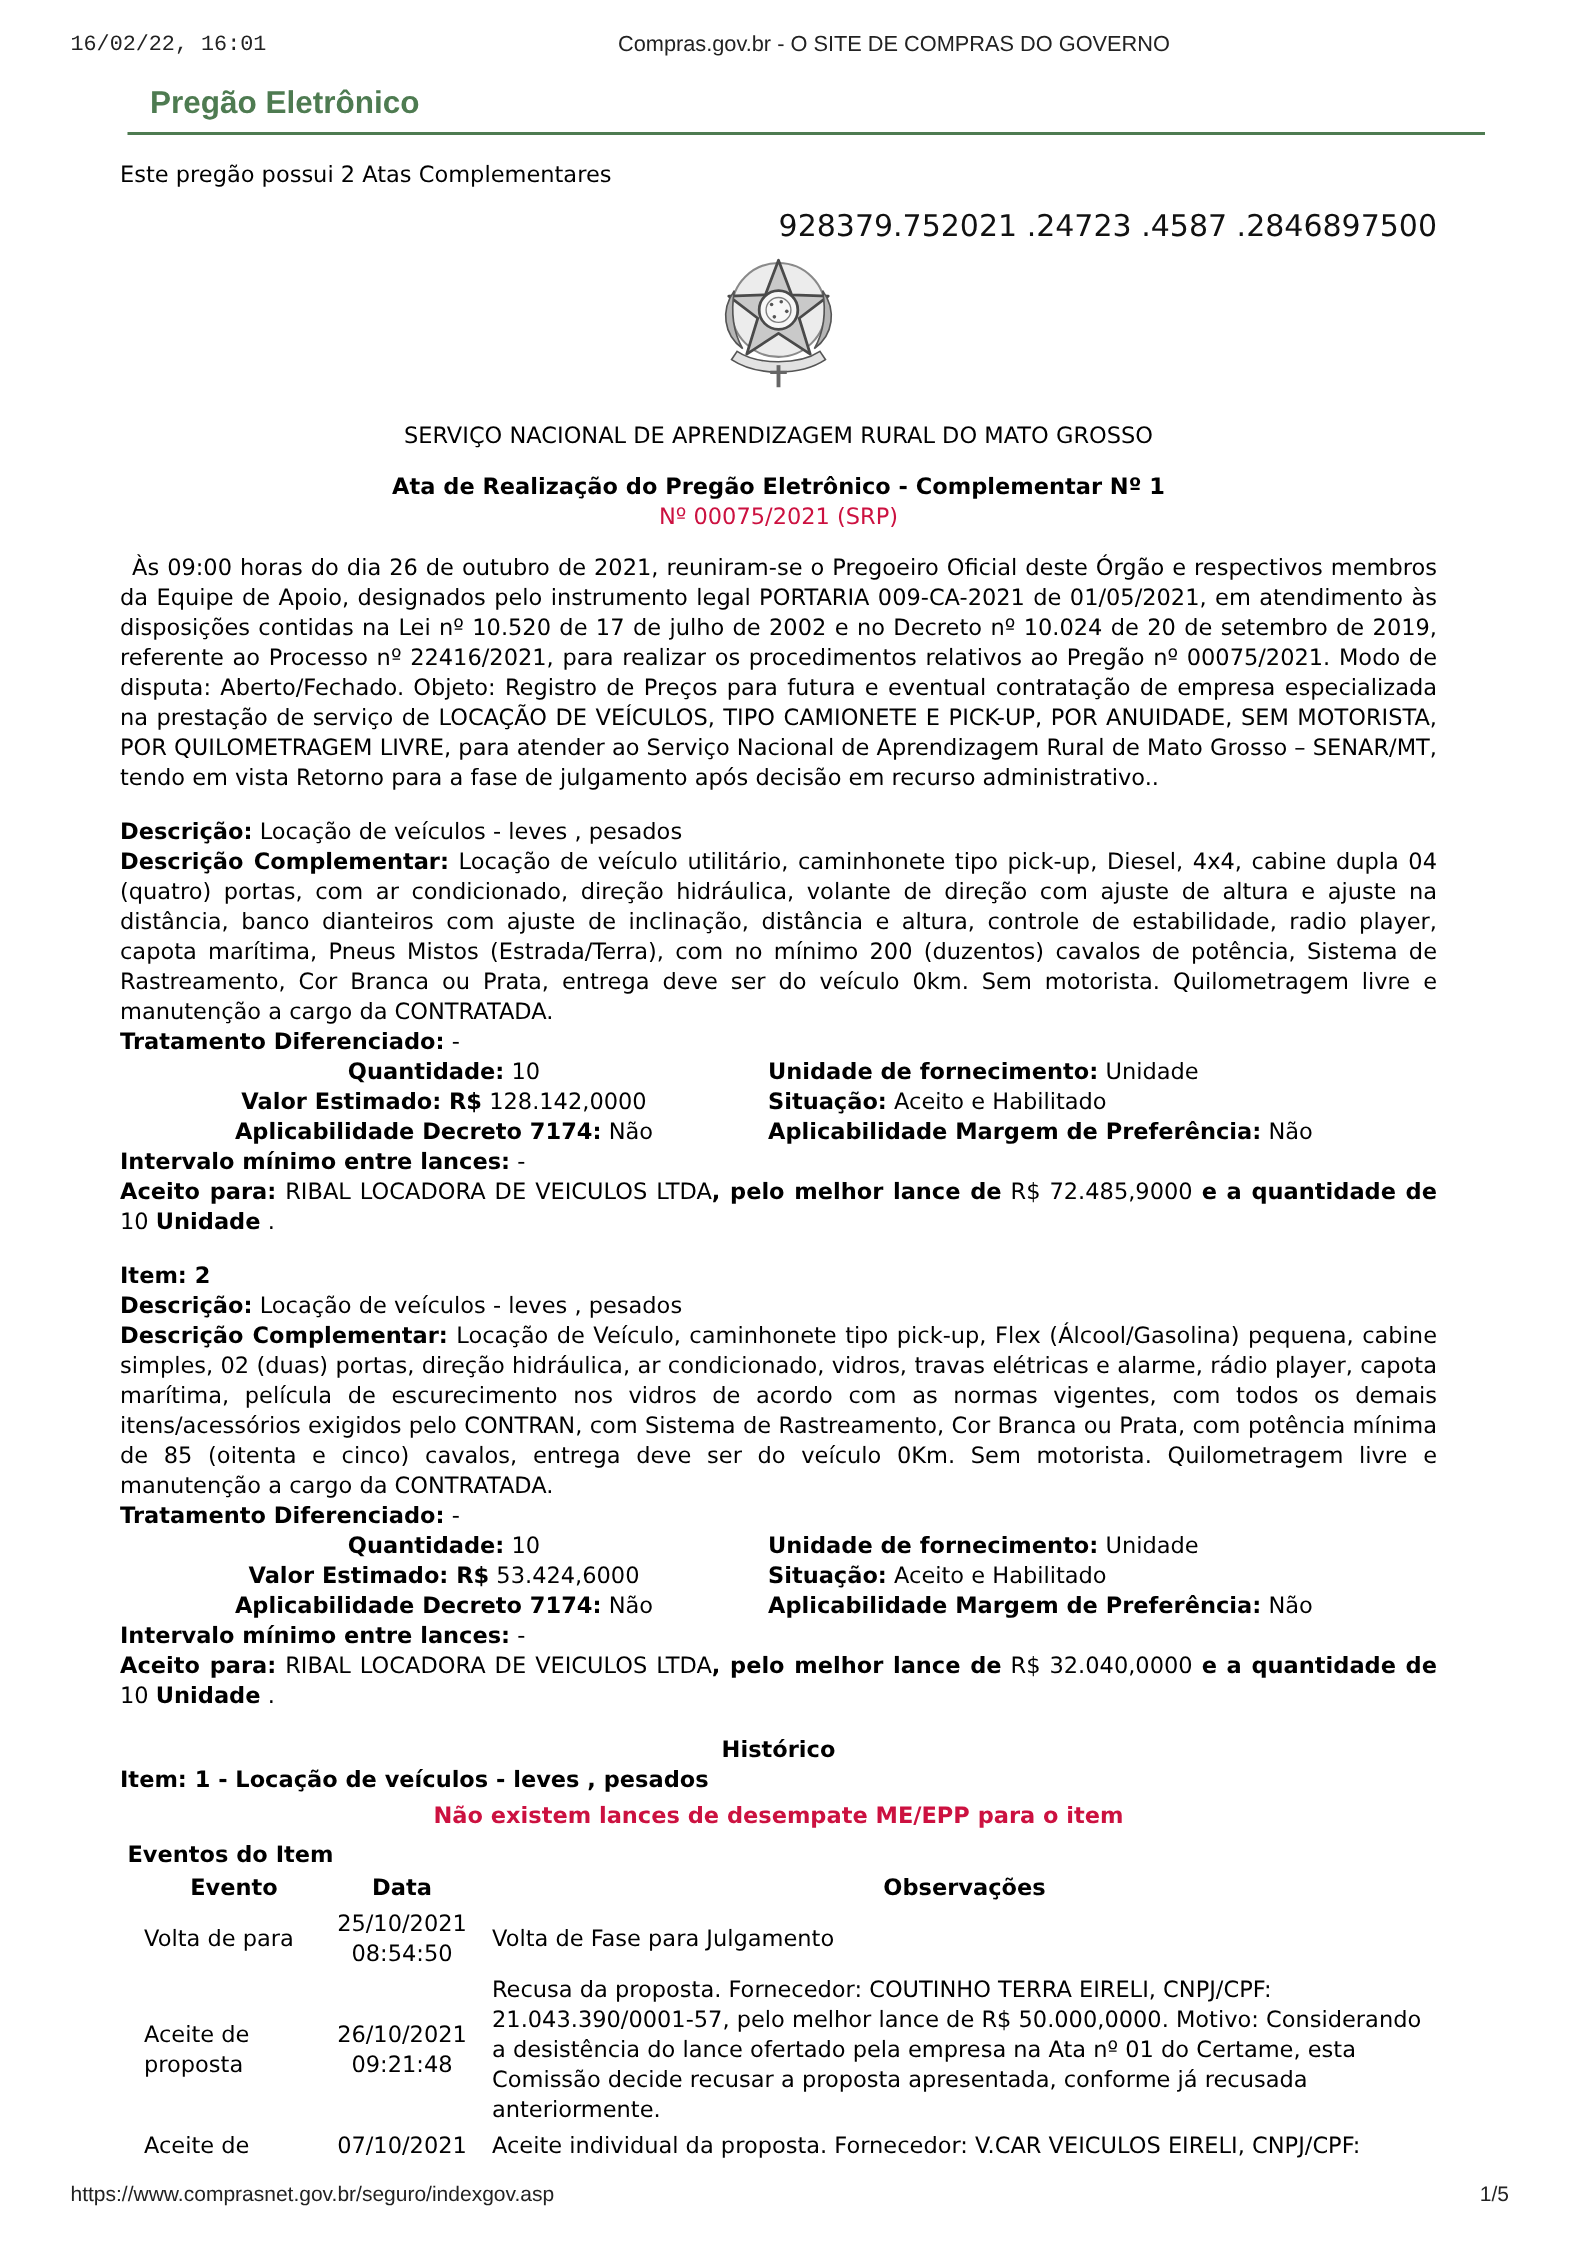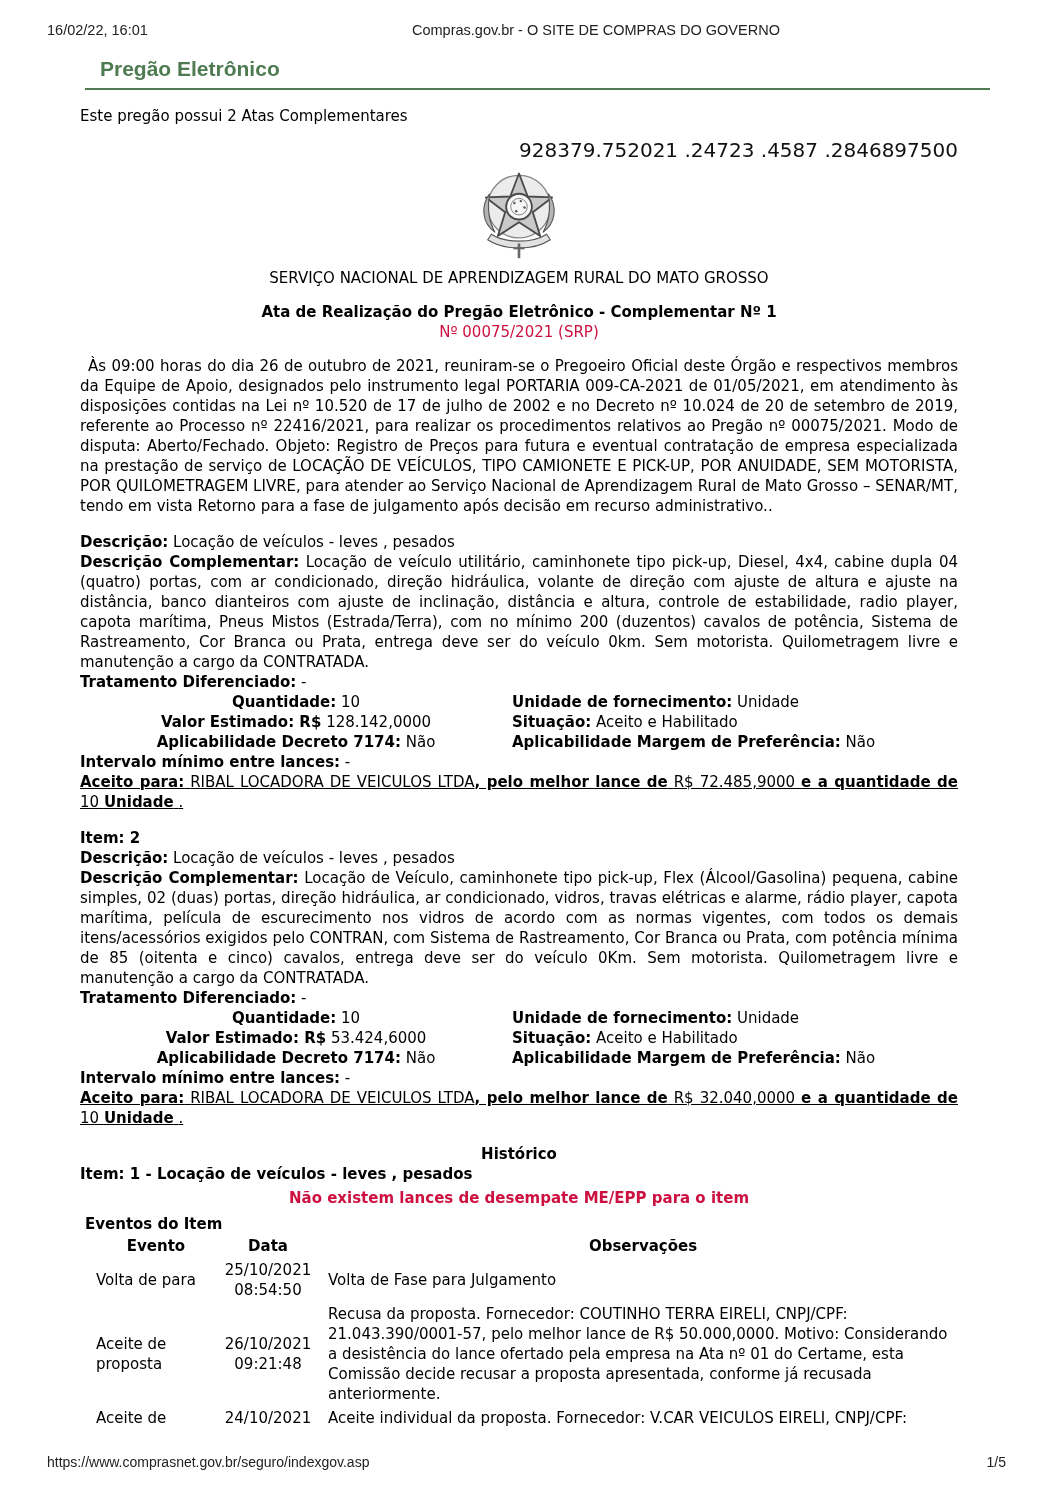--- a/index.html
+++ b/index.html
@@ -6,51 +6,51 @@
   .page{
     position:relative;
     width:1058px;height:1497px;
     background:#fff;
     overflow:hidden;
     font-family:"DejaVu Sans","Liberation Sans",sans-serif;
     font-size:15px;line-height:20px;color:#000;
   }
   
   .print-meta{font-family:"Liberation Sans",sans-serif;font-size:14.5px;color:#222;}
-  .hdr-date{position:absolute;left:47px;top:20px;}
+  .hdr-date{position:absolute;left:47px;top:20px;font-family:Liberation Mono, monospace;}
   .hdr-title{position:absolute;left:412px;top:20px;}
   .footer{position:absolute;left:47px;right:52px;bottom:25px;display:flex;justify-content:space-between;font-family:"Liberation Sans",sans-serif;font-size:14px;color:#222;}
 
   
   .title-block{padding-top:56px;}
   h1.pregao{margin:0 0 0 100px;font-family:"Liberation Sans",sans-serif;font-size:21px;line-height:26px;font-weight:bold;color:#4e7b51;}
   .title-rule{margin:6px 68px 0 85px;border-bottom:2px solid #4e7b51;height:0;}
 
   .content{margin:0 100px 0 80px;} 
 
   .atas{margin-top:16px;}
   .links{margin-top:9px;}
   .links a{color:#000;text-decoration:underline;margin-right:26px;cursor:pointer;}
   .procnum{margin-top:12px;text-align:right;font-size:20px;line-height:24px;color:#111;}
 
   .emblem{width:92px;height:96px;margin:4px auto 0;display:block;}
-  .org{margin-top:6px;text-align:center;}
+  .org{margin-top:18px;text-align:center;}
   .doc-title{margin-top:14px;text-align:center;font-weight:bold;}
   .doc-number{text-align:center;color:#cc1140;}
 
   .just{text-align:justify;}
   .intro{margin-top:14px;text-indent:8px;}
 
   .item{margin-top:16px;}
   .item p{margin:0;}
   b{font-weight:bold;}
   .fieldrow{display:flex;}
   .fcell-left{width:432px;flex:none;text-align:center;}
   .fcell-right{flex:1;}
-  .aceito{margin-top:12px;text-decoration:underline;}
+  .aceito{margin-top:12px;}
 
   .hist-title{margin-top:16px;text-align:center;font-weight:bold;}
   .hist-item-heading{font-weight:bold;}
   .notice{margin-top:4px;text-align:center;font-weight:bold;color:#cc1140;}
   .events-title{margin-top:6px;margin-left:5px;font-weight:bold;}
 
   .etable{margin-left:16px;}
   .t-head{display:flex;margin-top:2px;font-weight:bold;}
   .t-row{display:flex;align-items:center;margin-top:4px;}
   .col-evento{width:120px;flex:none;}
@@ -157,21 +157,21 @@
         <span class="col-data">25/10/2021 08:54:50</span>
         <span class="col-obs">Volta de Fase para Julgamento</span>
       </div>
       <div class="t-row">
         <span class="col-evento">Aceite de proposta</span>
         <span class="col-data">26/10/2021 09:21:48</span>
         <span class="col-obs">Recusa da proposta. Fornecedor: COUTINHO TERRA EIRELI, CNPJ/CPF: 21.043.390/0001-57, pelo melhor lance de R$ 50.000,0000. Motivo: Considerando a desistência do lance ofertado pela empresa na Ata nº 01 do Certame, esta Comissão decide recusar a proposta apresentada, conforme já recusada anteriormente.</span>
       </div>
       <div class="t-row">
         <span class="col-evento">Aceite de</span>
-        <span class="col-data">24/10/2021</span>
+        <span class="col-data">07/10/2021</span>
         <span class="col-obs">Aceite individual da proposta. Fornecedor: V.CAR VEICULOS EIRELI, CNPJ/CPF:</span>
       </div>
     </div>
 
   </div>
 
   <div class="footer">
     <span>https://www.comprasnet.gov.br/seguro/indexgov.asp</span>
     <span>1/5</span>
   </div>

